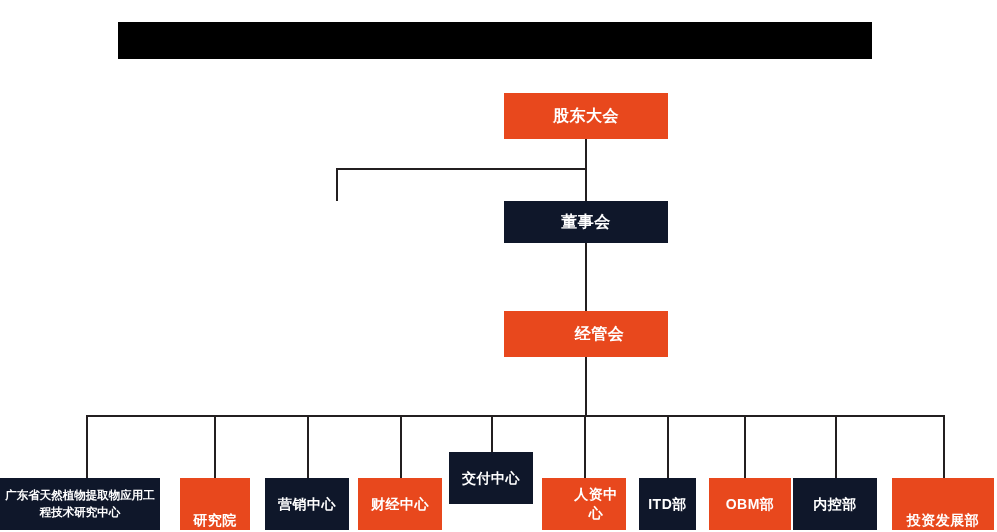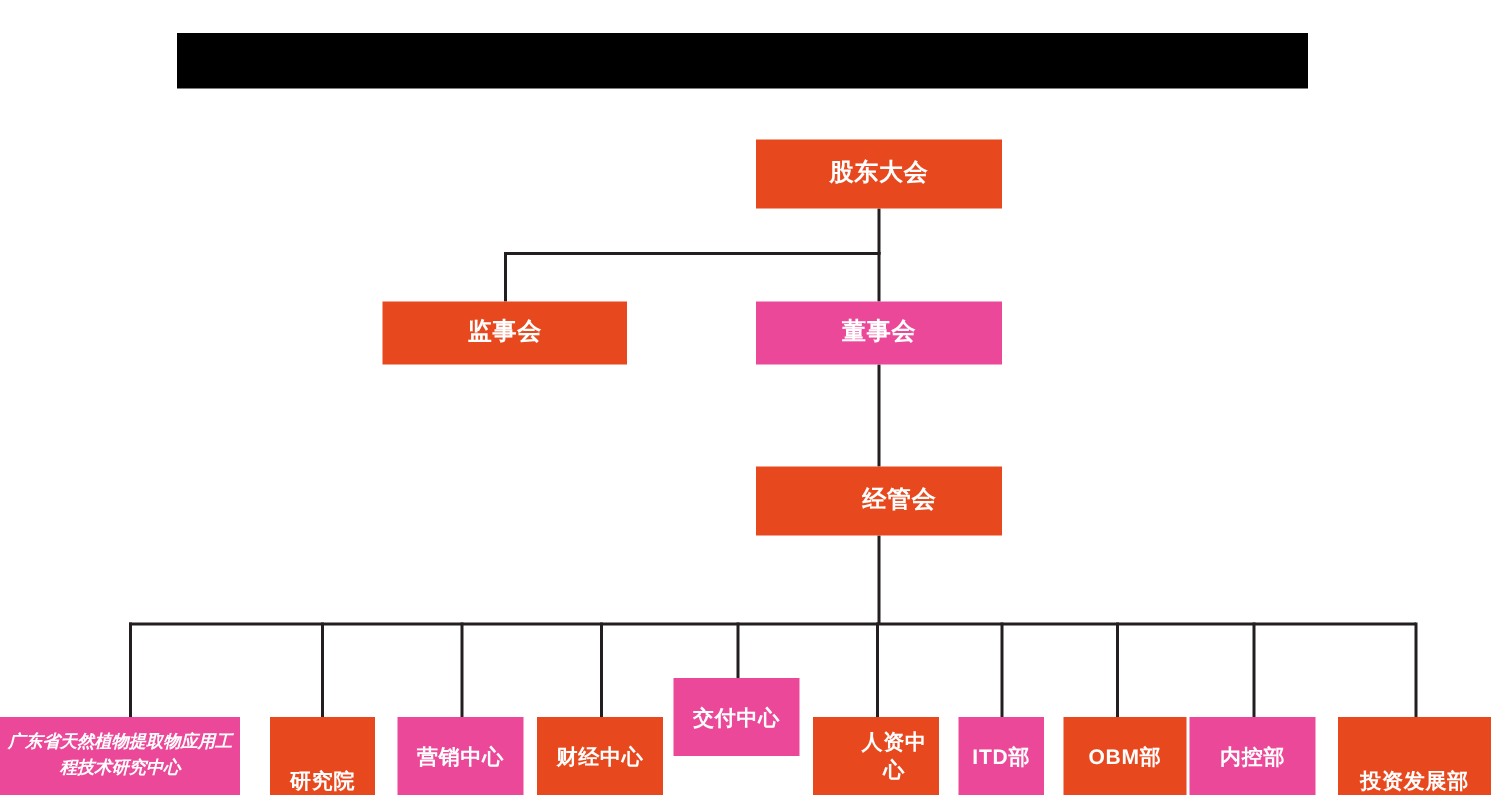--- a/index.html
+++ b/index.html
@@ -32,26 +32,26 @@
     align-items: center;
     justify-content: center;
     text-align: center;
     color: #ffffff;
     font-weight: bold;
     letter-spacing: 0.5px;
     line-height: 1.35;
     z-index: 3;
   }
   .node.dark { background: #E8481D; }
-  .node.light { background: #ec4899; }
+  .node.light { background: #0f172a; }
   .node .node-label { display: block; padding: 0 4px; }
 
   .lvl-main { font-size: 16px; }
   .lvl-leaf { font-size: 14px; }
-  .lvl-leaf.small { font-size: 11.5px; line-height: 1.45; letter-spacing: 0px; font-style: italic; }
+  .lvl-leaf.small { font-size: 11.5px; line-height: 1.45; letter-spacing: 0px; }
 
   .connector {
     position: absolute;
     background: #231f20;
     z-index: 1;
   }
   .connector.v { width: 2px; }
   .connector.h { height: 2px; }
 </style>
 </head>
@@ -83,23 +83,20 @@
   <div class="connector v" style="left:584px; top:415px; height:63px;"></div>
   <div class="connector v" style="left:667px; top:415px; height:63px;"></div>
   <div class="connector v" style="left:744px; top:415px; height:63px;"></div>
   <div class="connector v" style="left:835px; top:415px; height:63px;"></div>
   <div class="connector v" style="left:943px; top:415px; height:63px;"></div>
 
   <div class="node dark lvl-main" style="left:504px; top:93px; width:164px; height:46px;">
     <span class="node-label">股东大会</span>
   </div>
 
-  <div class="node dark lvl-main" style="left:255px; top:201px; width:163px; height:42px;">
-    <span class="node-label">监事会</span>
-  </div>
   <div class="node light lvl-main" style="left:504px; top:201px; width:164px; height:42px;">
     <span class="node-label">董事会</span>
   </div>
 
   <div class="node dark lvl-main" style="left:504px; top:311px; width:164px; height:46px;padding-left:27px;">
     <span class="node-label">经管会</span>
   </div>
 
   <div class="node light lvl-leaf small" style="left:0px; top:478px; width:160px; height:52px;">
     <span class="node-label">广东省天然植物提取物应用工程技术研究中心</span>

